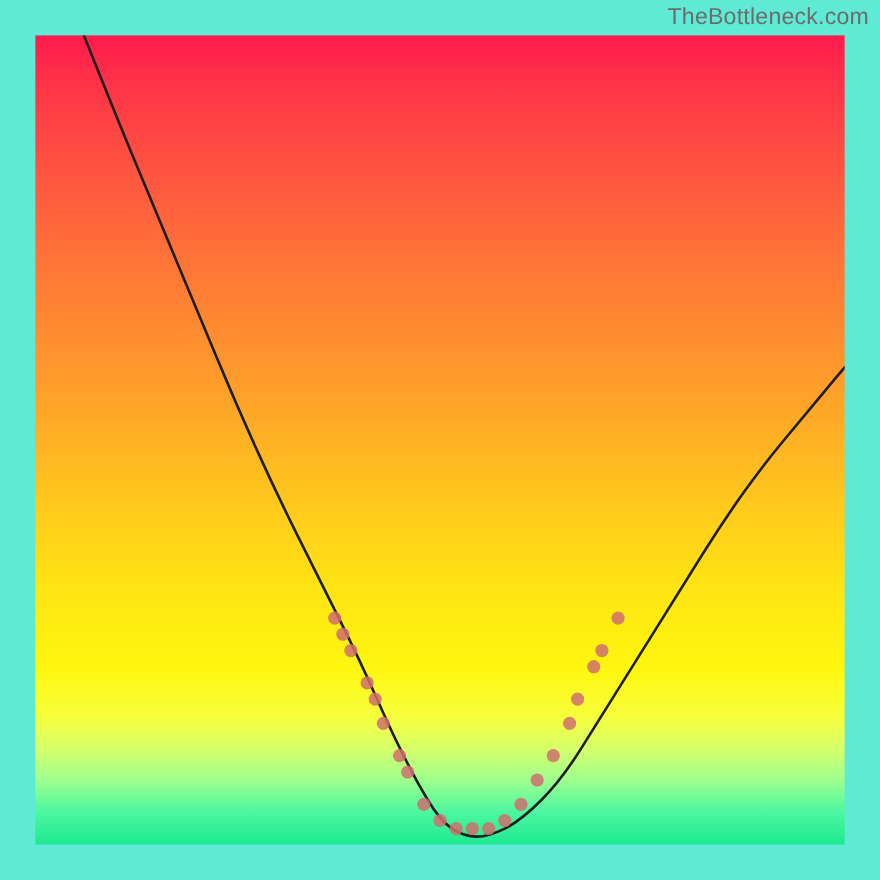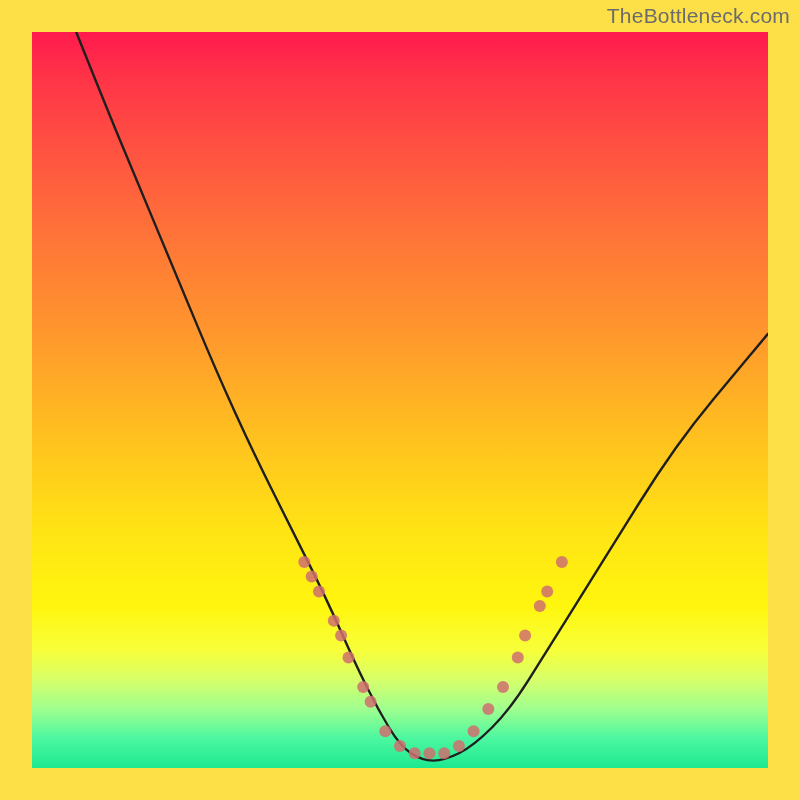--- a/index.html
+++ b/index.html
@@ -10,21 +10,21 @@
     overflow: hidden;
     background: #000;
     font-family: Arial, Helvetica, sans-serif;
   }
   .frame {
     position: absolute;
     top: 0;
     left: 0;
     width: 800px;
     height: 800px;
-    background: #fde047;
+    background: #5eead4;
   }
   .plot {
     position: absolute;
     top: 32px;
     left: 32px;
     width: 736px;
     height: 736px;
     overflow: hidden;
   }
   .gradient {

